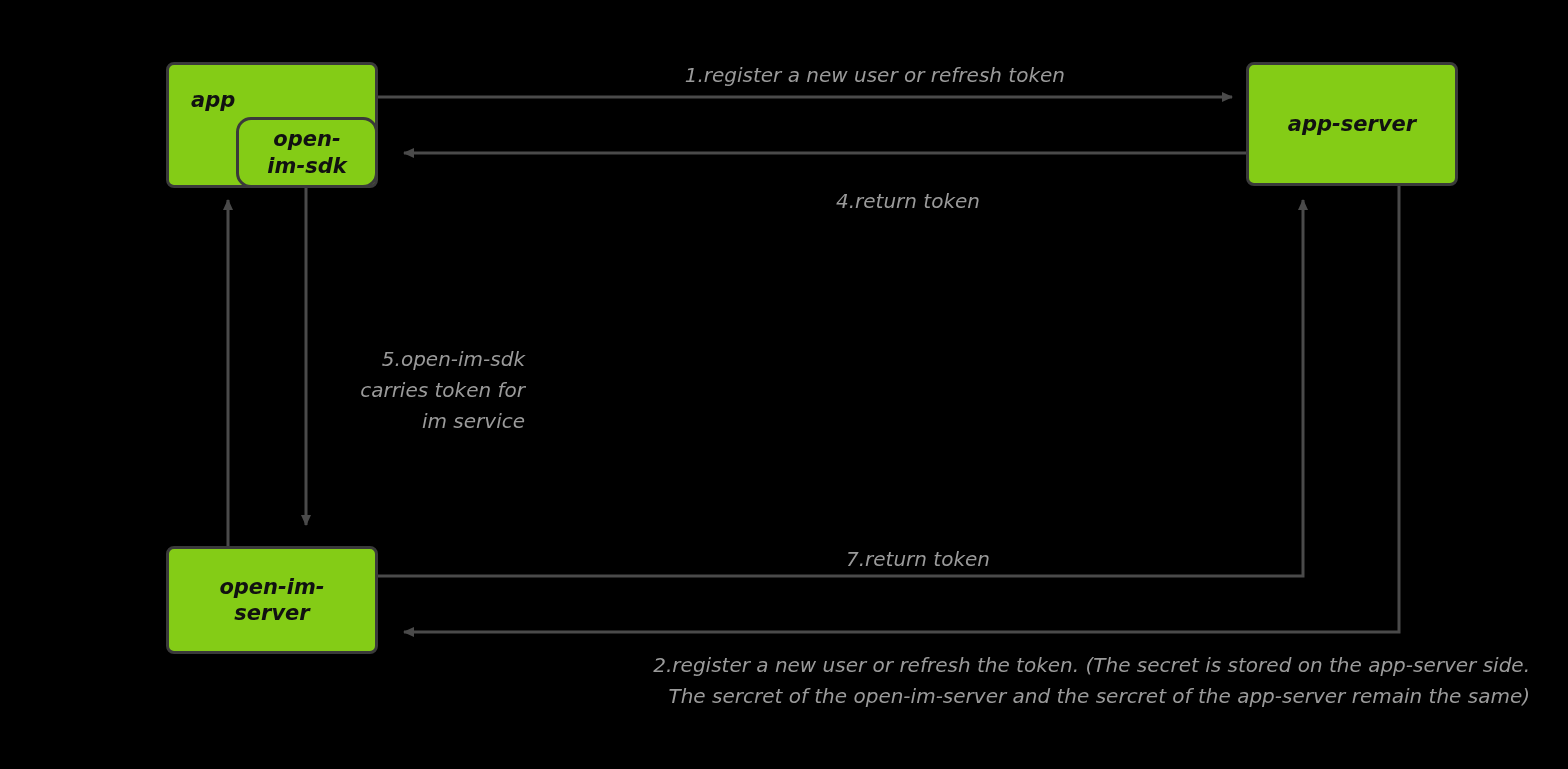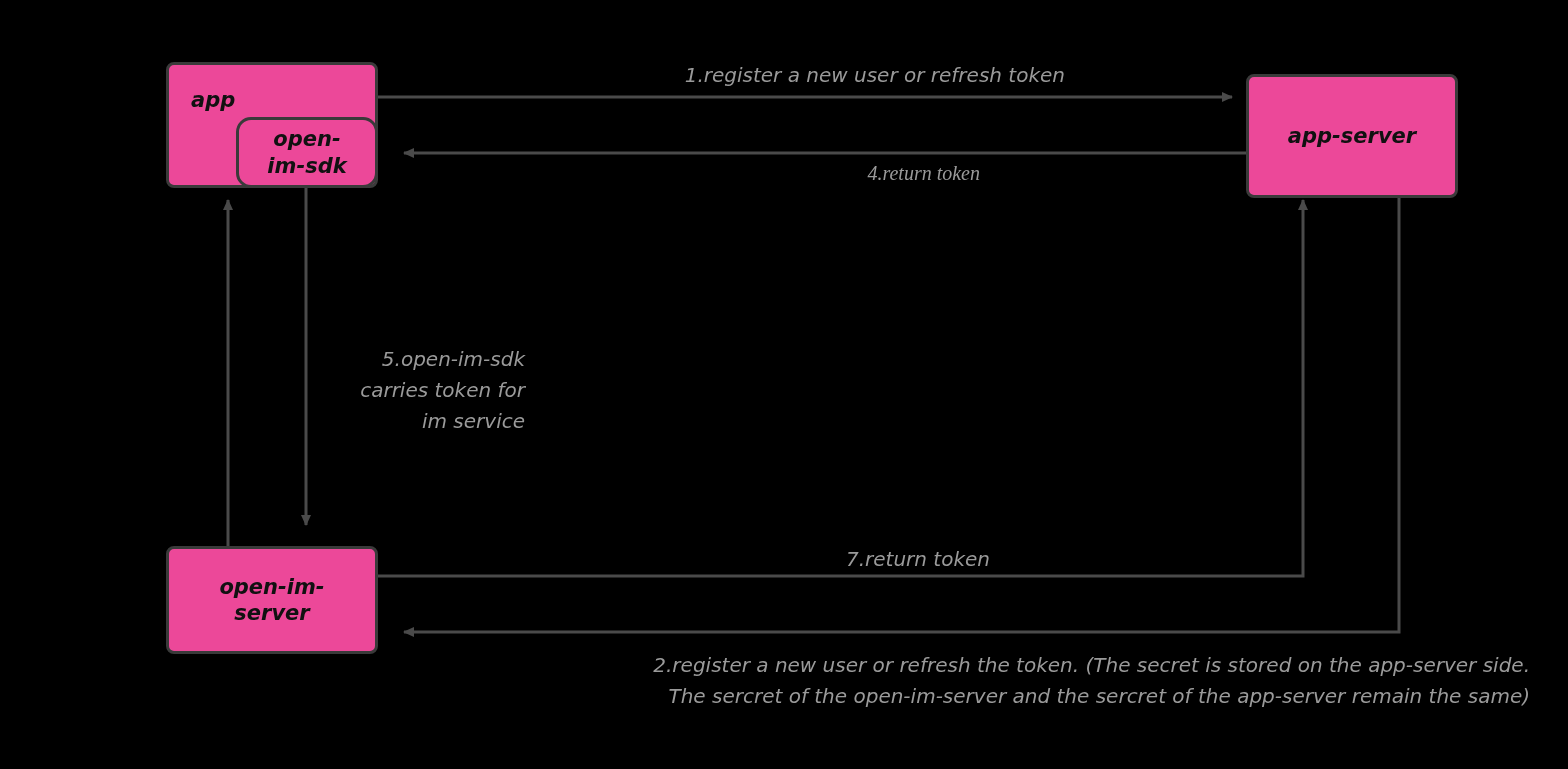--- a/index.html
+++ b/index.html
@@ -10,21 +10,21 @@
   #stage {
     position: relative;
     width: 1568px;
     height: 769px;
     background: #000000;
     font-family: "DejaVu Sans", sans-serif;
     overflow: hidden;
   }
   .node {
     position: absolute;
-    background: #ec4899;
+    background: #84cc16;
     border: 3px solid #3a3a3a;
     border-radius: 8px;
     box-sizing: border-box;
     display: flex;
     align-items: center;
     justify-content: center;
     text-align: center;
     color: #111111;
     font-weight: bold;
     font-style: italic;
@@ -92,32 +92,32 @@
 
   <div class="node" style="left:166px; top:62px; width:212px; height:126px; align-items:flex-start; justify-content:flex-start; padding:22px 0 0 22px;">
     <span>app</span>
   </div>
 
   <div class="node sub" style="left:236px; top:117px; width:142px; height:71px; white-space:pre;border-radius:15px;">
     <span>open-
 im-sdk</span>
   </div>
 
-  <div class="node" style="left:1246px; top:62px; width:212px; height:124px;margin-top:12px;">
+  <div class="node" style="left:1246px; top:62px; width:212px; height:124px;">
     <span>app-server</span>
   </div>
 
   <div class="node" style="left:166px; top:546px; width:212px; height:108px; white-space:pre;">
     <span>open-im-
 server</span>
   </div>
 
   <div class="label center" style="left:505px; top:60px; width:560px;">1.register a new user or refresh token</div>
 
-  <div class="label center" style="left:580px; top:158px; width:400px;font-family:Liberation Serif, serif;">4.return token</div>
+  <div class="label center" style="left:580px; top:186px; width:400px;">4.return token</div>
 
   <div class="label center" style="left:315px; top:316px; width:210px;margin-top:28px;">5.open-im-sdk
 carries token for
 im service</div>
 
 
   <div class="label center" style="left:630px; top:544px; width:360px;">7.return token</div>
 
   <div class="label center" style="left:420px; top:650px; width:1110px;">2.register a new user or refresh the token. (The secret is stored on the app-server side.
 The sercret of the open-im-server and the sercret of the app-server remain the same)</div>

